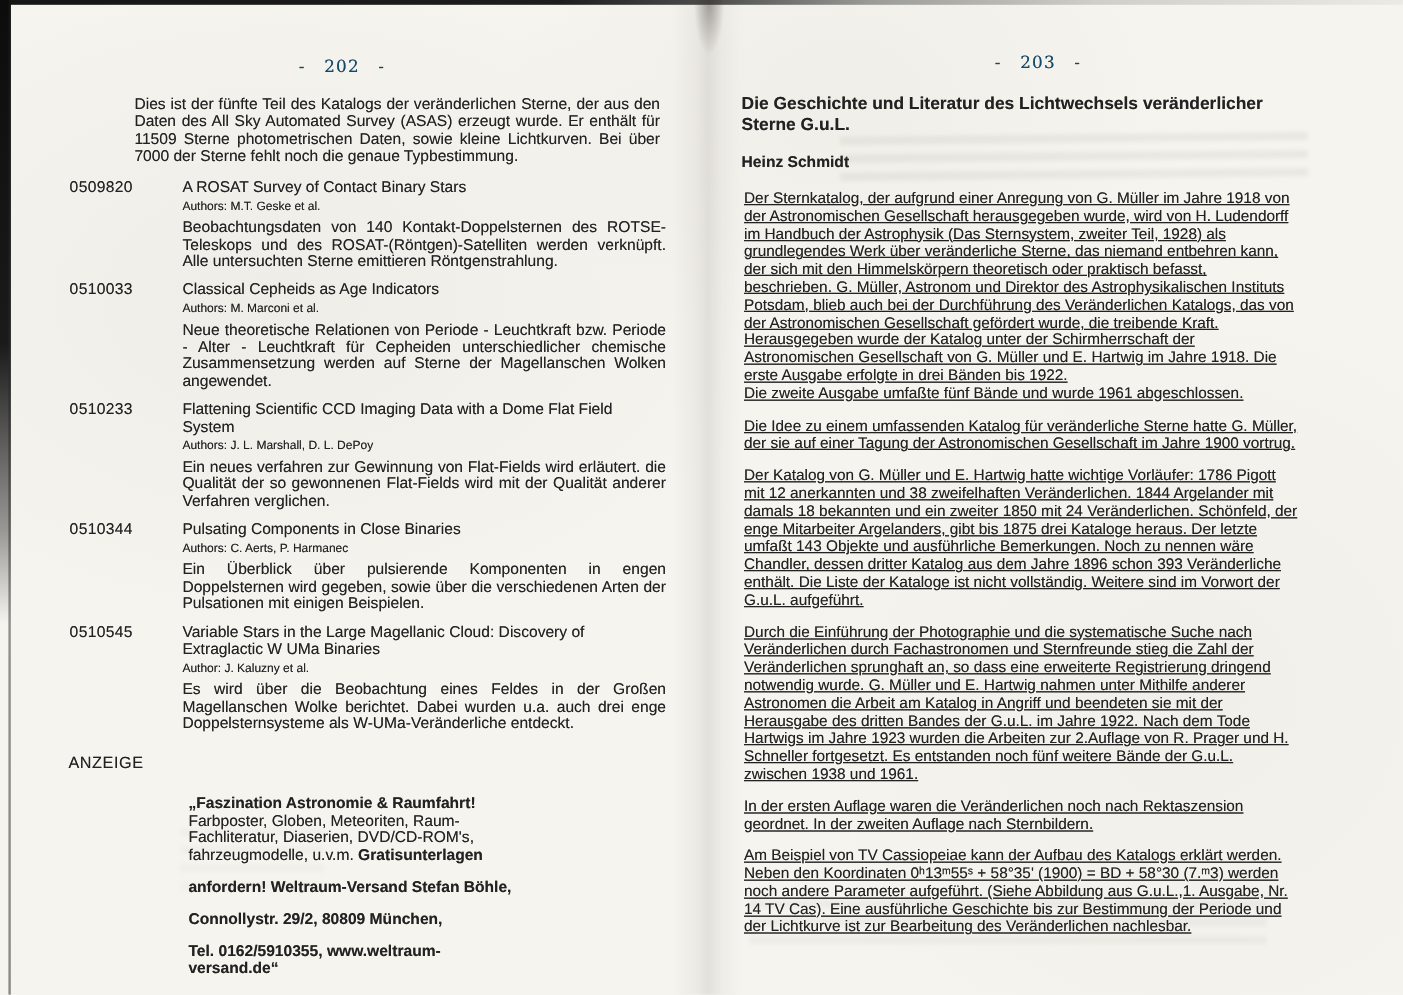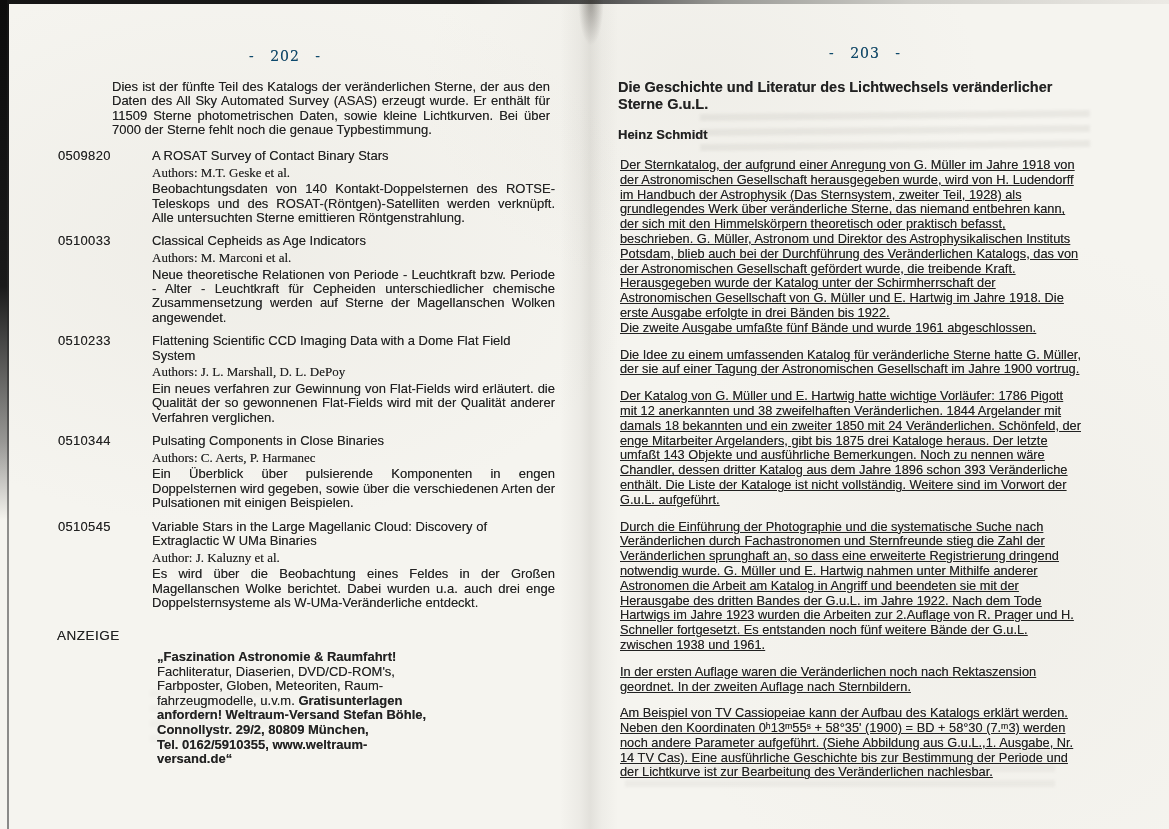--- a/index.html
+++ b/index.html
@@ -30,25 +30,25 @@
   
   .pagenum{position:absolute;font-family:"DejaVu Serif", serif;font-size:14px;
     letter-spacing:1px;word-spacing:10px;color:#0c4a6e;text-align:center;width:120px;}
   .intro{position:absolute;left:112px;top:80px;width:438px;font-size:13px;line-height:14.4px;
     text-align:justify;margin:0;}
   .entries{position:absolute;left:58px;top:149px;width:497px;}
   .entry{display:flex;margin-bottom:9px;gap:40px;}
   .eid{flex:0 0 54px;font-size:13px;line-height:14.4px;letter-spacing:.3px;}
   .ebody{flex:1;min-width:0;}
   .etitle{font-size:13px;line-height:14.6px;margin-bottom:2px;}
-  .eauthors{font-size:13px;line-height:14.6px;margin-bottom:2px;font-family:Liberation Serif, serif;}
+  .eauthors{font-size:10px;line-height:14.6px;margin-bottom:2px;}
   .esummary{font-size:13px;line-height:14.4px;text-align:justify;}
   .anzeige{position:absolute;left:57px;top:628px;font-size:13.5px;letter-spacing:.5px;}
   .ad{position:absolute;left:157px;top:650px;width:270px;font-size:13px;line-height:14.6px;}
-  .bold{font-weight:bold;}
+  .bold{font-weight:bold;margin-top:12px;}
   .rtitle{position:absolute;left:618px;top:79px;width:494px;text-align:left;
     font-weight:bold;font-size:14.5px;line-height:17px;}
   .rauthor{position:absolute;left:618px;top:127px;width:494px;text-align:left;font-size:13px;font-weight:bold;}
   .article{position:absolute;left:620px;top:158px;width:462px;font-size:12.8px;line-height:14.8px;text-decoration:underline;}
   .article p{margin:0;}
   .article .block{margin-bottom:12px;}
   .soft{text-shadow:0 0 .4px rgba(40,40,40,.55);}
 </style>
 </head>
 <body>
@@ -107,22 +107,22 @@
         <div class="eauthors soft">Author: J. Kaluzny et al.</div>
         <div class="esummary soft">Es wird über die Beobachtung eines Feldes in der Großen Magellanschen Wolke berichtet. Dabei wurden u.a. auch drei enge Doppelsternsysteme als W-UMa-Veränderliche entdeckt.</div>
       </div>
     </div>
   </div>
 
   <div class="anzeige soft" style="left:47px;">ANZEIGE</div>
 
   <div class="ad" style="left:147px;">
     <div class="bold soft">„Faszination Astronomie &amp; Raumfahrt!</div>
+    <div class="soft">Farbposter, Globen, Meteoriten, Raum-</div>
     <div class="soft">Fachliteratur, Diaserien, DVD/CD-ROM's,</div>
-    <div class="soft">Farbposter, Globen, Meteoriten, Raum-</div>
     <div class="soft"><span>fahrzeugmodelle, u.v.m. </span><span class="bold">Gratisunterlagen</span></div>
     <div class="bold soft">anfordern! Weltraum-Versand Stefan Böhle,</div>
     <div class="bold soft">Connollystr. 29/2, 80809 München,</div>
     <div class="bold soft">Tel. 0162/5910355, www.weltraum-versand.de“</div>
   </div>
 </div>
 
 <div class="page" style="left:560px;width:609px;">
   <div class="pagenum soft" style="left:245px;top:45px;">-  203  -</div>
 

